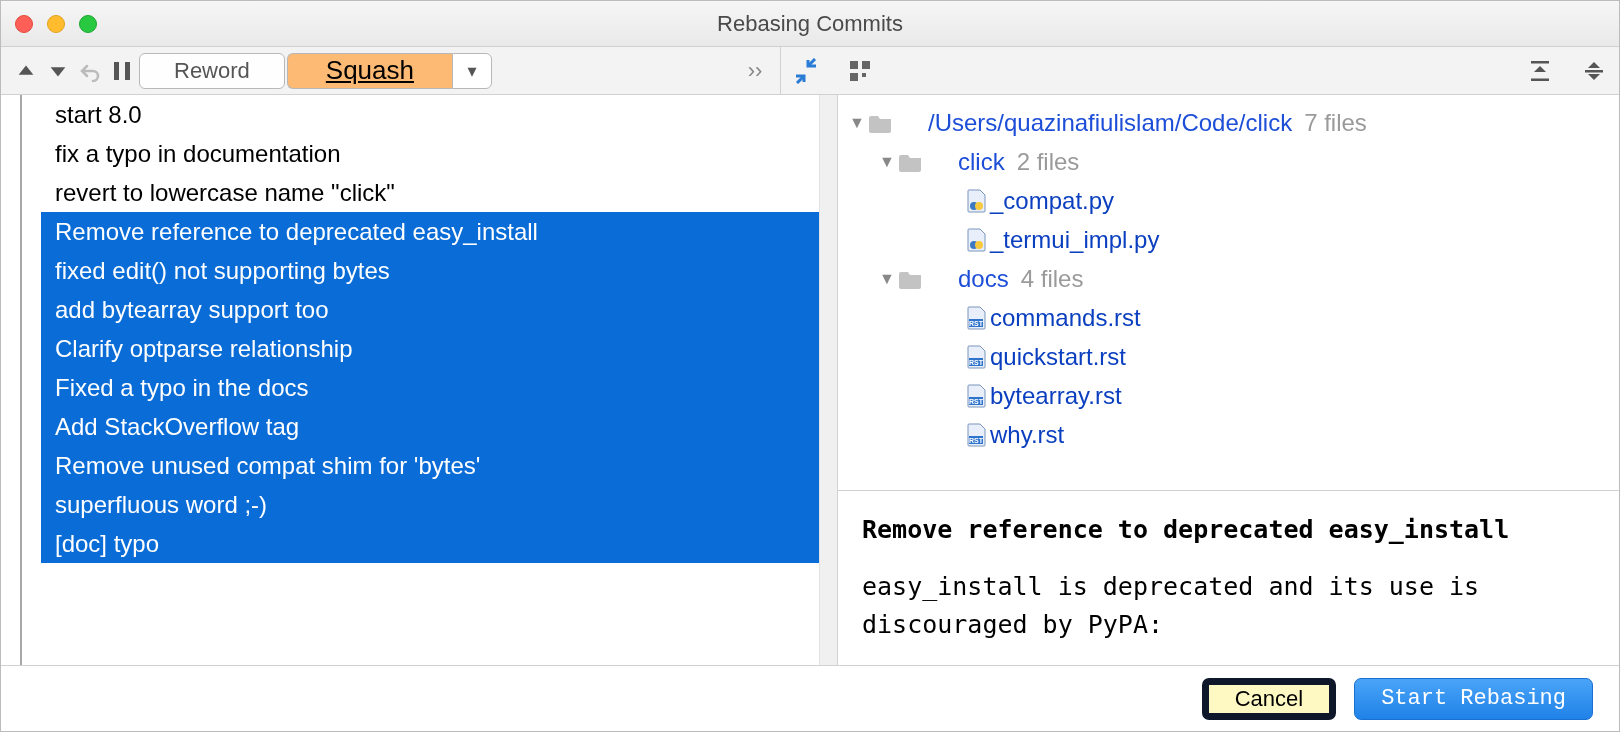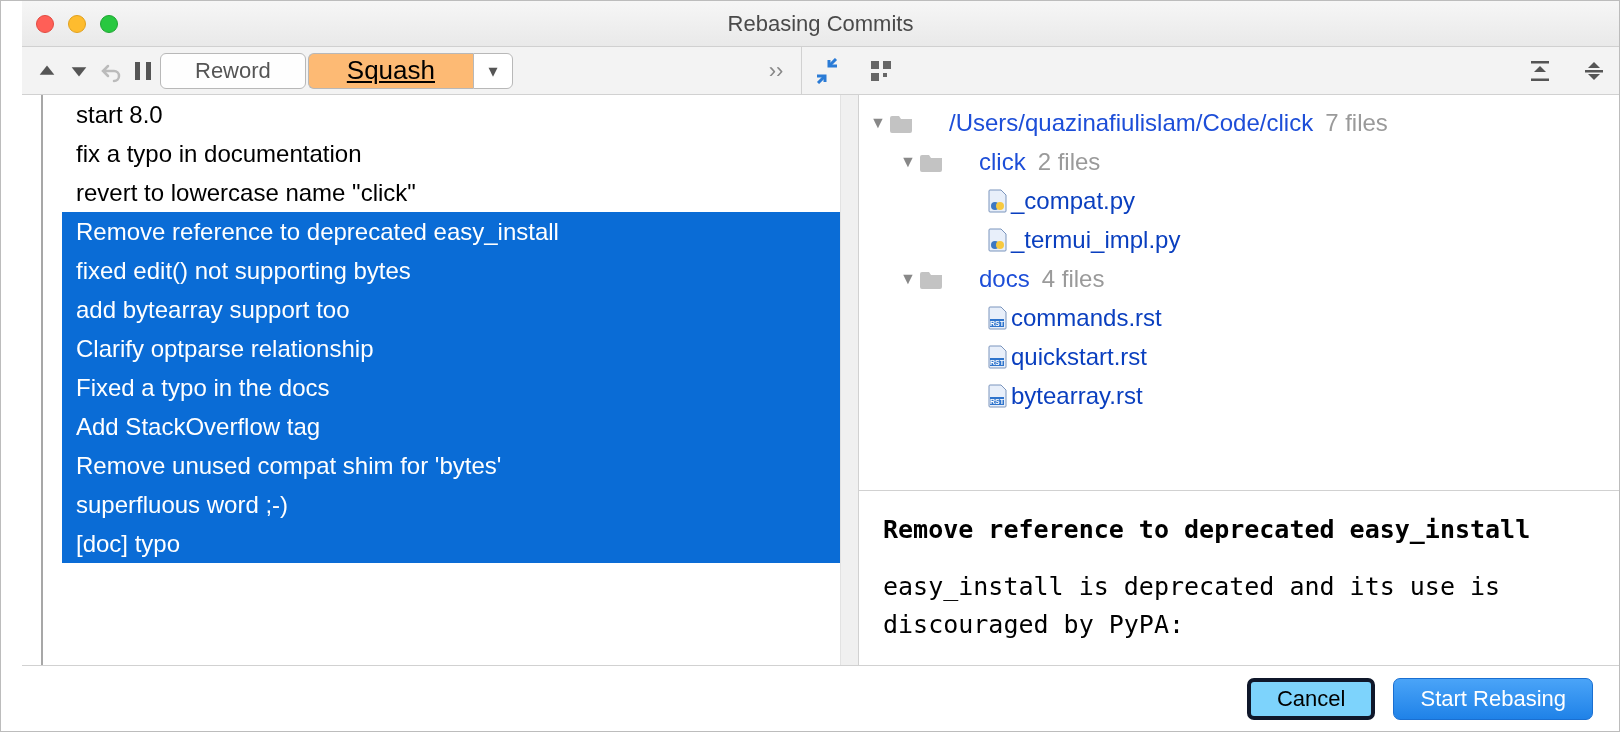--- a/index.html
+++ b/index.html
@@ -1,17 +1,17 @@
 <!DOCTYPE html>
 <html><head>
 <meta charset="utf-8">
 <style>
   * { box-sizing: border-box; }
   html, body { margin: 0; padding: 0; width: 1620px; height: 732px; font-family: -apple-system, "Helvetica Neue", Arial, sans-serif; background: #fff; color: #000; overflow: hidden; }
-  .window { width: 1620px; height: 732px; display: flex; flex-direction: column; border: 1px solid #bcbcbc; padding-left: 21px; }
+  .window { width: 1620px; height: 732px; display: flex; flex-direction: column; border: 1px solid #bcbcbc; }
   
   .titlebar { height: 46px; background: linear-gradient(#f6f6f6,#e9e9e9); border-bottom: 1px solid #d0d0d0; display: flex; align-items: center; position: relative; }
   .traffic { display: flex; gap: 14px; margin-left: 14px; }
   .dot { width: 18px; height: 18px; border-radius: 50%; }
   .dot.red { background: #ff5f57; border: 1px solid #e24a41; }
   .dot.yellow { background: #febc2e; border: 1px solid #e1a11e; }
   .dot.green { background: #28c840; border: 1px solid #1fa533; }
   .wintitle { position: absolute; left: 0; right: 0; text-align: center; font-size: 22px; color: #4a4a4a; pointer-events: none; }
   
   .toolbar { height: 48px; background: #f3f3f3; border-bottom: 1px solid #d1d1d1; display: flex; align-items: stretch; }
@@ -45,22 +45,22 @@
   .ft-icon { width: 26px; display:flex; align-items:center; justify-content:center; }
   .ft-label { color: #1d4ed8; margin-left: 34px; }
   .ft-link { color: #0a3fbf; }
   .ft-hint { color: #9a9a9a; margin-left: 12px; }
   .indent-1 { padding-left: 30px; }
   .indent-2 { padding-left: 96px; }
   .commit-detail { border-top: 1px solid #d1d1d1; padding: 20px 24px; font-family: ui-monospace, Menlo, Consolas, monospace; font-size: 25px; line-height: 1.55; overflow: auto; }
   .commit-detail .title { font-weight: 700; margin-bottom: 18px; }
   
   .footer { height: 66px; border-top: 1px solid #d1d1d1; display: flex; align-items: center; justify-content: flex-end; gap: 18px; padding-right: 26px; background: #fff; }
-  .btn { height: 42px; padding: 0 26px; font-size: 22px; border-radius: 7px; border: 4px solid #0f172a; background: #7dd3fc; display:flex;align-items:center; }
-  .btn.primary { background: linear-gradient(#4aa4f8,#1f82e8); color: #fff; border: 1px solid #1a6fd1; }
+  .btn { height: 42px; padding: 0 26px; font-size: 22px; border-radius: 7px; border: 7px solid #0f172a; background: #fef9c3; display:flex;align-items:center; }
+  .btn.primary { background: linear-gradient(#4aa4f8,#1f82e8); color: #fff; border: 1px solid #1a6fd1; font-family: Liberation Mono, monospace; }
   svg { display:block; }
   .folder-svg path { fill:#c3c3c3; }
   .py-svg .page { fill:#e8effa; stroke:#7b95bd; }
   .rst-svg .page { fill:#e8effa; stroke:#7b95bd; }
 </style>
 </head>
 <body>
 
 <div class="window">
 
@@ -245,20 +245,31 @@
             <span class="ft-toggle"></span>
             <span class="ft-icon">
               <svg class="rst-svg" width="22" height="24" viewBox="0 0 22 24">
                 <path class="page" d="M3 1h11l5 5v16a1 1 0 0 1-1 1H3a1 1 0 0 1-1-1V2a1 1 0 0 1 1-1z" stroke-width="1"></path>
                 <rect x="3" y="13" width="14" height="8" fill="#2f74cc"></rect>
                 <text x="10" y="19.5" font-size="7" fill="#fff" text-anchor="middle" font-family="Arial" font-weight="700">RST</text>
               </svg>
             </span>
             <span class="ft-link">bytearray.rst</span>
           </div>
+          <div class="filetree-row indent-2">
+            <span class="ft-toggle"></span>
+            <span class="ft-icon">
+              <svg class="rst-svg" width="22" height="24" viewBox="0 0 22 24">
+                <path class="page" d="M3 1h11l5 5v16a1 1 0 0 1-1 1H3a1 1 0 0 1-1-1V2a1 1 0 0 1 1-1z" stroke-width="1"></path>
+                <rect x="3" y="13" width="14" height="8" fill="#2f74cc"></rect>
+                <text x="10" y="19.5" font-size="7" fill="#fff" text-anchor="middle" font-family="Arial" font-weight="700">RST</text>
+              </svg>
+            </span>
+            <span class="ft-link">why.rst</span>
+          </div>
         </div>
       <div class="commit-detail">
         <div class="title">Remove reference to deprecated easy_install</div>
         <div>easy_install is deprecated and its use is discouraged by PyPA:</div>
       </div>
     </div>
   </div>
 
   <div class="footer">
     <div class="btn">Cancel</div>

